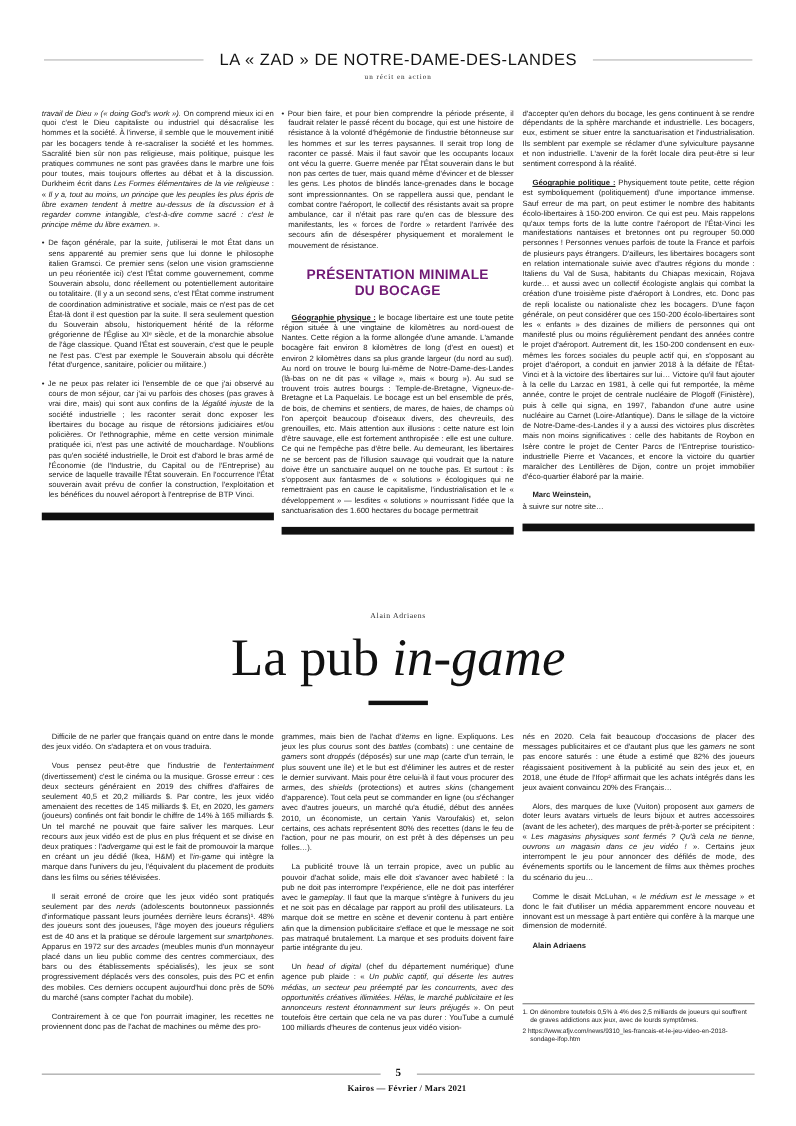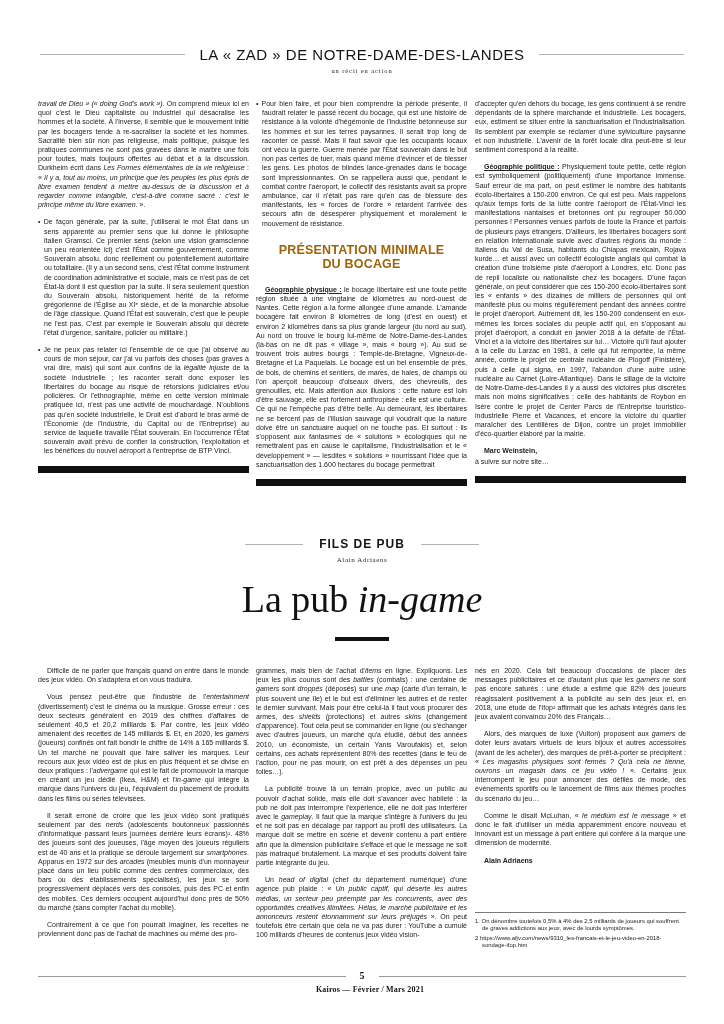--- a/index.html
+++ b/index.html
@@ -17,34 +17,34 @@
   .col{position:absolute;width:211px;font-size:7px;line-height:9.2px;text-align:justify;color:#222;}
   .a1c1{left:38px;top:99px;}  .a1c2{left:256px;top:99px;}  .a1c3{left:475px;top:99px;}
   .a2c1{left:38px;top:666px;} .a2c2{left:256px;top:666px;} .a2c3{left:475px;top:666px;}
   .col p{margin:0 0 8px;}
   .bullet{padding-left:6px;text-indent:-6px;}
   .indent{text-indent:9px;}
   .seg-i{font-style:italic;}
   .seg-b{font-weight:700;}
   .seg-u{text-decoration:underline;}
   .section-heading{font-size:12.5px;line-height:14.5px;font-weight:700;text-align:center;
-                   letter-spacing:.2px;margin:15px 4px 13px;color:#a16207;}
+                   letter-spacing:.2px;margin:15px 4px 13px;color:#701a75;}
   .endbar{height:7px;background:#101010;margin-top:10px;}
   .byline-name{font-weight:700;margin:2px 0 0 !important;text-align:left;text-indent:9px;}
   .byline-note{margin:1px 0 0 !important;text-align:left;}
   .signature{font-weight:700;text-align:left;text-indent:9px;margin-top:4px !important;}
 
   
   .kicker-wrap{position:absolute;left:0;right:0;top:537px;display:flex;align-items:center;justify-content:center;gap:16px;}
   .kicker-rule{width:58px;height:1px;background:#b3b3b3;}
   .kicker-title{font-size:12px;font-weight:700;letter-spacing:1px;margin:0;color:#141414;}
   .kicker-author{position:absolute;left:0;right:0;top:556px;text-align:center;
                  font-family:"Liberation Serif",serif;font-size:7px;letter-spacing:.6px;color:#2a2a2a;}
   .big-title{position:absolute;left:0;right:0;top:576px;text-align:center;
-             font-family:"Liberation Serif",serif;font-size:38px;line-height:46px;font-weight:400;color:#111;margin:0;}
+             font-family:"Liberation Serif",serif;font-size:48px;line-height:46px;font-weight:400;color:#111;margin:0;}
   .title-underline{position:absolute;left:335px;top:637px;width:54px;height:4px;background:#111;}
 
   
   .footnotes{position:absolute;left:475px;top:912px;width:211px;}
   .fn-rule{height:1px;background:#7a7a7a;margin-bottom:5px;}
   .fn{font-size:5.9px;line-height:7.4px;margin:0 0 2px;padding-left:7px;text-indent:-7px;
       text-align:left;word-break:break-word;color:#222;}
 
   
   .footer-rule{position:absolute;left:38px;right:38px;top:976px;height:1px;background:#9a9a9a;}
@@ -81,25 +81,20 @@
   </section>
 
   <section class="col a1c3">
     <p><span>d'accepter qu'en dehors du bocage, les gens continuent à se rendre dépendants de la sphère marchande et industrielle. Les bocagers, eux, estiment se situer entre la sanctuarisation et l'industrialisation. Ils semblent par exemple se réclamer d'une sylviculture paysanne et non industrielle. L'avenir de la forêt locale dira peut-être si leur sentiment correspond à la réalité.</span></p>
     <p class="indent"><span class="seg-b seg-u">Géographie politique :</span><span> Physiquement toute petite, cette région est symboliquement (politiquement) d'une importance immense. Sauf erreur de ma part, on peut estimer le nombre des habitants écolo-libertaires à 150-200 environ. Ce qui est peu. Mais rappelons qu'aux temps forts de la lutte contre l'aéroport de l'État-Vinci les manifestations nantaises et bretonnes ont pu regrouper 50.000 personnes ! Personnes venues parfois de toute la France et parfois de plusieurs pays étrangers. D'ailleurs, les libertaires bocagers sont en relation internationale suivie avec d'autres régions du monde : Italiens du Val de Susa, habitants du Chiapas mexicain, Rojava kurde… et aussi avec un collectif écologiste anglais qui combat la création d'une troisième piste d'aéroport à Londres, etc. Donc pas de repli localiste ou nationaliste chez les bocagers. D'une façon générale, on peut considérer que ces 150-200 écolo-libertaires sont les « enfants » des dizaines de milliers de personnes qui ont manifesté plus ou moins régulièrement pendant des années contre le projet d'aéroport. Autrement dit, les 150-200 condensent en eux-mêmes les forces sociales du peuple actif qui, en s'opposant au projet d'aéroport, a conduit en janvier 2018 à la défaite de l'État-Vinci et à la victoire des libertaires sur lui… Victoire qu'il faut ajouter à la celle du Larzac en 1981, à celle qui fut remportée, la même année, contre le projet de centrale nucléaire de Plogoff (Finistère), puis à celle qui signa, en 1997, l'abandon d'une autre usine nucléaire au Carnet (Loire-Atlantique). Dans le sillage de la victoire de Notre-Dame-des-Landes il y a aussi des victoires plus discrètes mais non moins significatives : celle des habitants de Roybon en Isère contre le projet de Center Parcs de l'Entreprise touristico-industrielle Pierre et Vacances, et encore la victoire du quartier maraîcher des Lentillères de Dijon, contre un projet immobilier d'éco-quartier élaboré par la mairie.</span></p>
     <p class="byline-name">Marc Weinstein,</p>
     <p class="byline-note">à suivre sur notre site…</p>
     <div class="endbar"></div>
   </section>
 
-  <div class="kicker-wrap">
-    <span class="kicker-rule"></span>
-    <h2 class="kicker-title">FILS DE PUB</h2>
-    <span class="kicker-rule"></span>
-  </div>
   <div class="kicker-author">Alain Adriaens</div>
 
   <h1 class="big-title"><span>La pub </span><span class="seg-i">in-game</span></h1>
   <div class="title-underline"></div>
 
   <section class="col a2c1">
     <p class="indent"><span>Difficile de ne parler que français quand on entre dans le monde des jeux vidéo. On s'adaptera et on vous traduira.</span></p>
     <p class="indent"><span>Vous pensez peut-être que l'industrie de l'</span><span class="seg-i">entertainment</span><span> (divertissement) c'est le cinéma ou la musique. Grosse erreur : ces deux secteurs généraient en 2019 des chiffres d'affaires de seulement 40,5 et 20,2 milliards $. Par contre, les jeux vidéo amenaient des recettes de 145 milliards $. Et, en 2020, les </span><span class="seg-i">gamers</span><span> (joueurs) confinés ont fait bondir le chiffre de 14% à 165 milliards $. Un tel marché ne pouvait que faire saliver les marques. Leur recours aux jeux vidéo est de plus en plus fréquent et se divise en deux pratiques : l'</span><span class="seg-i">advergame</span><span> qui est le fait de promouvoir la marque en créant un jeu dédié (Ikea, H&amp;M) et l'</span><span class="seg-i">in-game</span><span> qui intègre la marque dans l'univers du jeu, l'équivalent du placement de produits dans les films ou séries télévisées.</span></p>
     <p class="indent"><span>Il serait erroné de croire que les jeux vidéo sont pratiqués seulement par des </span><span class="seg-i">nerds</span><span> (adolescents boutonneux passionnés d'informatique passant leurs journées derrière leurs écrans)¹. 48% des joueurs sont des joueuses, l'âge moyen des joueurs réguliers est de 40 ans et la pratique se déroule largement sur </span><span class="seg-i">smartphones</span><span>. Apparus en 1972 sur des </span><span class="seg-i">arcades</span><span> (meubles munis d'un monnayeur placé dans un lieu public comme des centres commerciaux, des bars ou des établissements spécialisés), les jeux se sont progressivement déplacés vers des consoles, puis des PC et enfin des mobiles. Ces derniers occupent aujourd'hui donc près de 50% du marché (sans compter l'achat du mobile).</span></p>
     <p class="indent"><span>Contrairement à ce que l'on pourrait imaginer, les recettes ne proviennent donc pas de l'achat de machines ou même des pro-</span></p>

